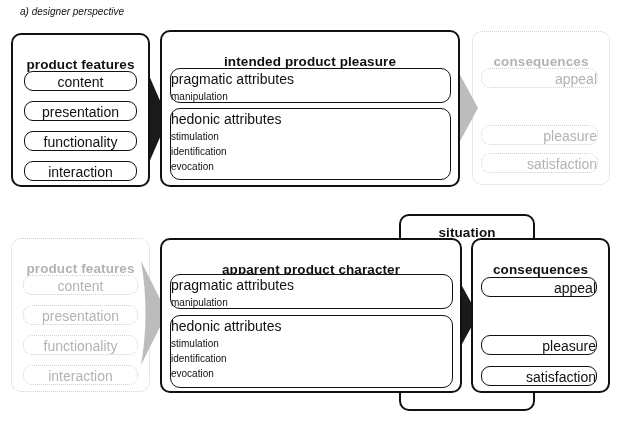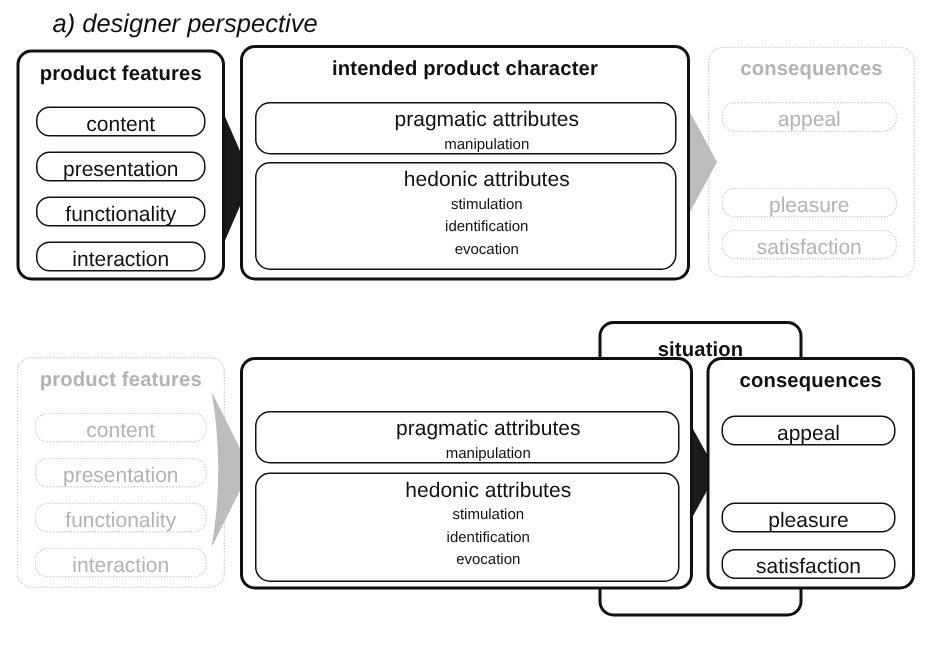--- a/index.html
+++ b/index.html
@@ -2,42 +2,42 @@
 <html><head>
 <meta charset="utf-8">
 <style>
   html,body { margin:0; padding:0; background:#ffffff; }
   .canvas {
     position:relative; width:631px; height:433px; overflow:hidden;
     font-family:"Liberation Sans", sans-serif; color:#111;
     background:#fff;
   }
   .panel-label {
-    position:absolute; left:35px; font-style:italic; font-size:17px;
+    position:absolute; left:20px; font-style:italic; font-size:10px;
     color:#111; white-space:nowrap;
   }
   .box { position:absolute; background:#fff; border-radius:10px; box-sizing:border-box; }
   .box.solid { border:2px solid #111; z-index:3; }
   .box.faded { border:1px dotted #cfcfcf; z-index:1; }
   .box-title {
-    font-weight:bold; font-size:13.5px; text-align:center; padding-top:6px;
+    font-weight:bold; font-size:13.5px; text-align:center; padding-top:22px;
     letter-spacing:0.1px;
   }
   .faded .box-title { color:#b3b3b3; }
   .pill {
     position:absolute; left:11px; right:11px; height:20px; border-radius:9px;
     text-align:center; font-size:14px; line-height:21px; box-sizing:border-box;
     background:#fff;
   }
   .solid .pill { border:1.5px solid #111; }
   .faded .pill { border:1px dotted #cfcfcf; color:#b3b3b3; }
-  .c-pill { left:8px; right:11px; }
+  .c-pill { left:8px; right:11px;text-align:right; }
   .attr-box {
     position:absolute; left:8px; right:7px; border:1.5px solid #111;
-    border-radius:10px; text-align:center; box-sizing:border-box; background:#fff;padding-left:28px;
+    border-radius:10px; text-align:left; box-sizing:border-box; background:#fff;
   }
   .attr-main { font-size:14px; line-height:19px; padding-top:1px; }
   .attr-sub  { font-size:10px; line-height:15px; }
   .arrow { position:absolute; z-index:2; }
   .situation-box {
     position:absolute; background:#fff; border:2px solid #111; border-radius:10px;
     box-sizing:border-box; z-index:1;
   }
 </style>
 </head>
@@ -53,21 +53,21 @@
     <div class="pill" style="top:66px;">presentation</div>
     <div class="pill" style="top:96px;">functionality</div>
     <div class="pill" style="top:126px;">interaction</div>
   </div>
 
   <svg class="arrow" style="left:141px; top:57px;" width="27" height="124" viewBox="0 0 27 124" preserveAspectRatio="none">
     <path d="M0,0 Q9,62 0,124 L27,62 Z" fill="#1a1a1a"></path>
   </svg>
 
   <div class="box solid" style="left:160px; top:30px; width:300px; height:157px;">
-    <div class="box-title">intended product character</div>
+    <div class="box-title">intended product pleasure</div>
     <div class="attr-box" style="top:36px; height:35px;">
       <div class="attr-main">pragmatic attributes</div>
       <div class="attr-sub">manipulation</div>
     </div>
     <div class="attr-box" style="top:76px; height:72px;">
       <div class="attr-main">hedonic attributes</div>
       <div class="attr-sub">stimulation</div>
       <div class="attr-sub">identification</div>
       <div class="attr-sub">evocation</div>
     </div>
@@ -95,20 +95,21 @@
     <div class="pill" style="top:66px;">presentation</div>
     <div class="pill" style="top:96px;">functionality</div>
     <div class="pill" style="top:126px;">interaction</div>
   </div>
 
   <svg class="arrow" style="left:141px; top:261px;" width="26" height="104" viewBox="0 0 26 104" preserveAspectRatio="none">
     <path d="M0,0 Q9,52 0,104 L26,52 Z" fill="#bcbcbc"></path>
   </svg>
 
   <div class="box solid" style="left:160px; top:238px; width:302px; height:155px;">
+    <div class="box-title">apparent product character</div>
     <div class="attr-box" style="top:34px; height:35px;">
       <div class="attr-main">pragmatic attributes</div>
       <div class="attr-sub">manipulation</div>
     </div>
     <div class="attr-box" style="top:75px; height:73px;">
       <div class="attr-main">hedonic attributes</div>
       <div class="attr-sub">stimulation</div>
       <div class="attr-sub">identification</div>
       <div class="attr-sub">evocation</div>
     </div>

